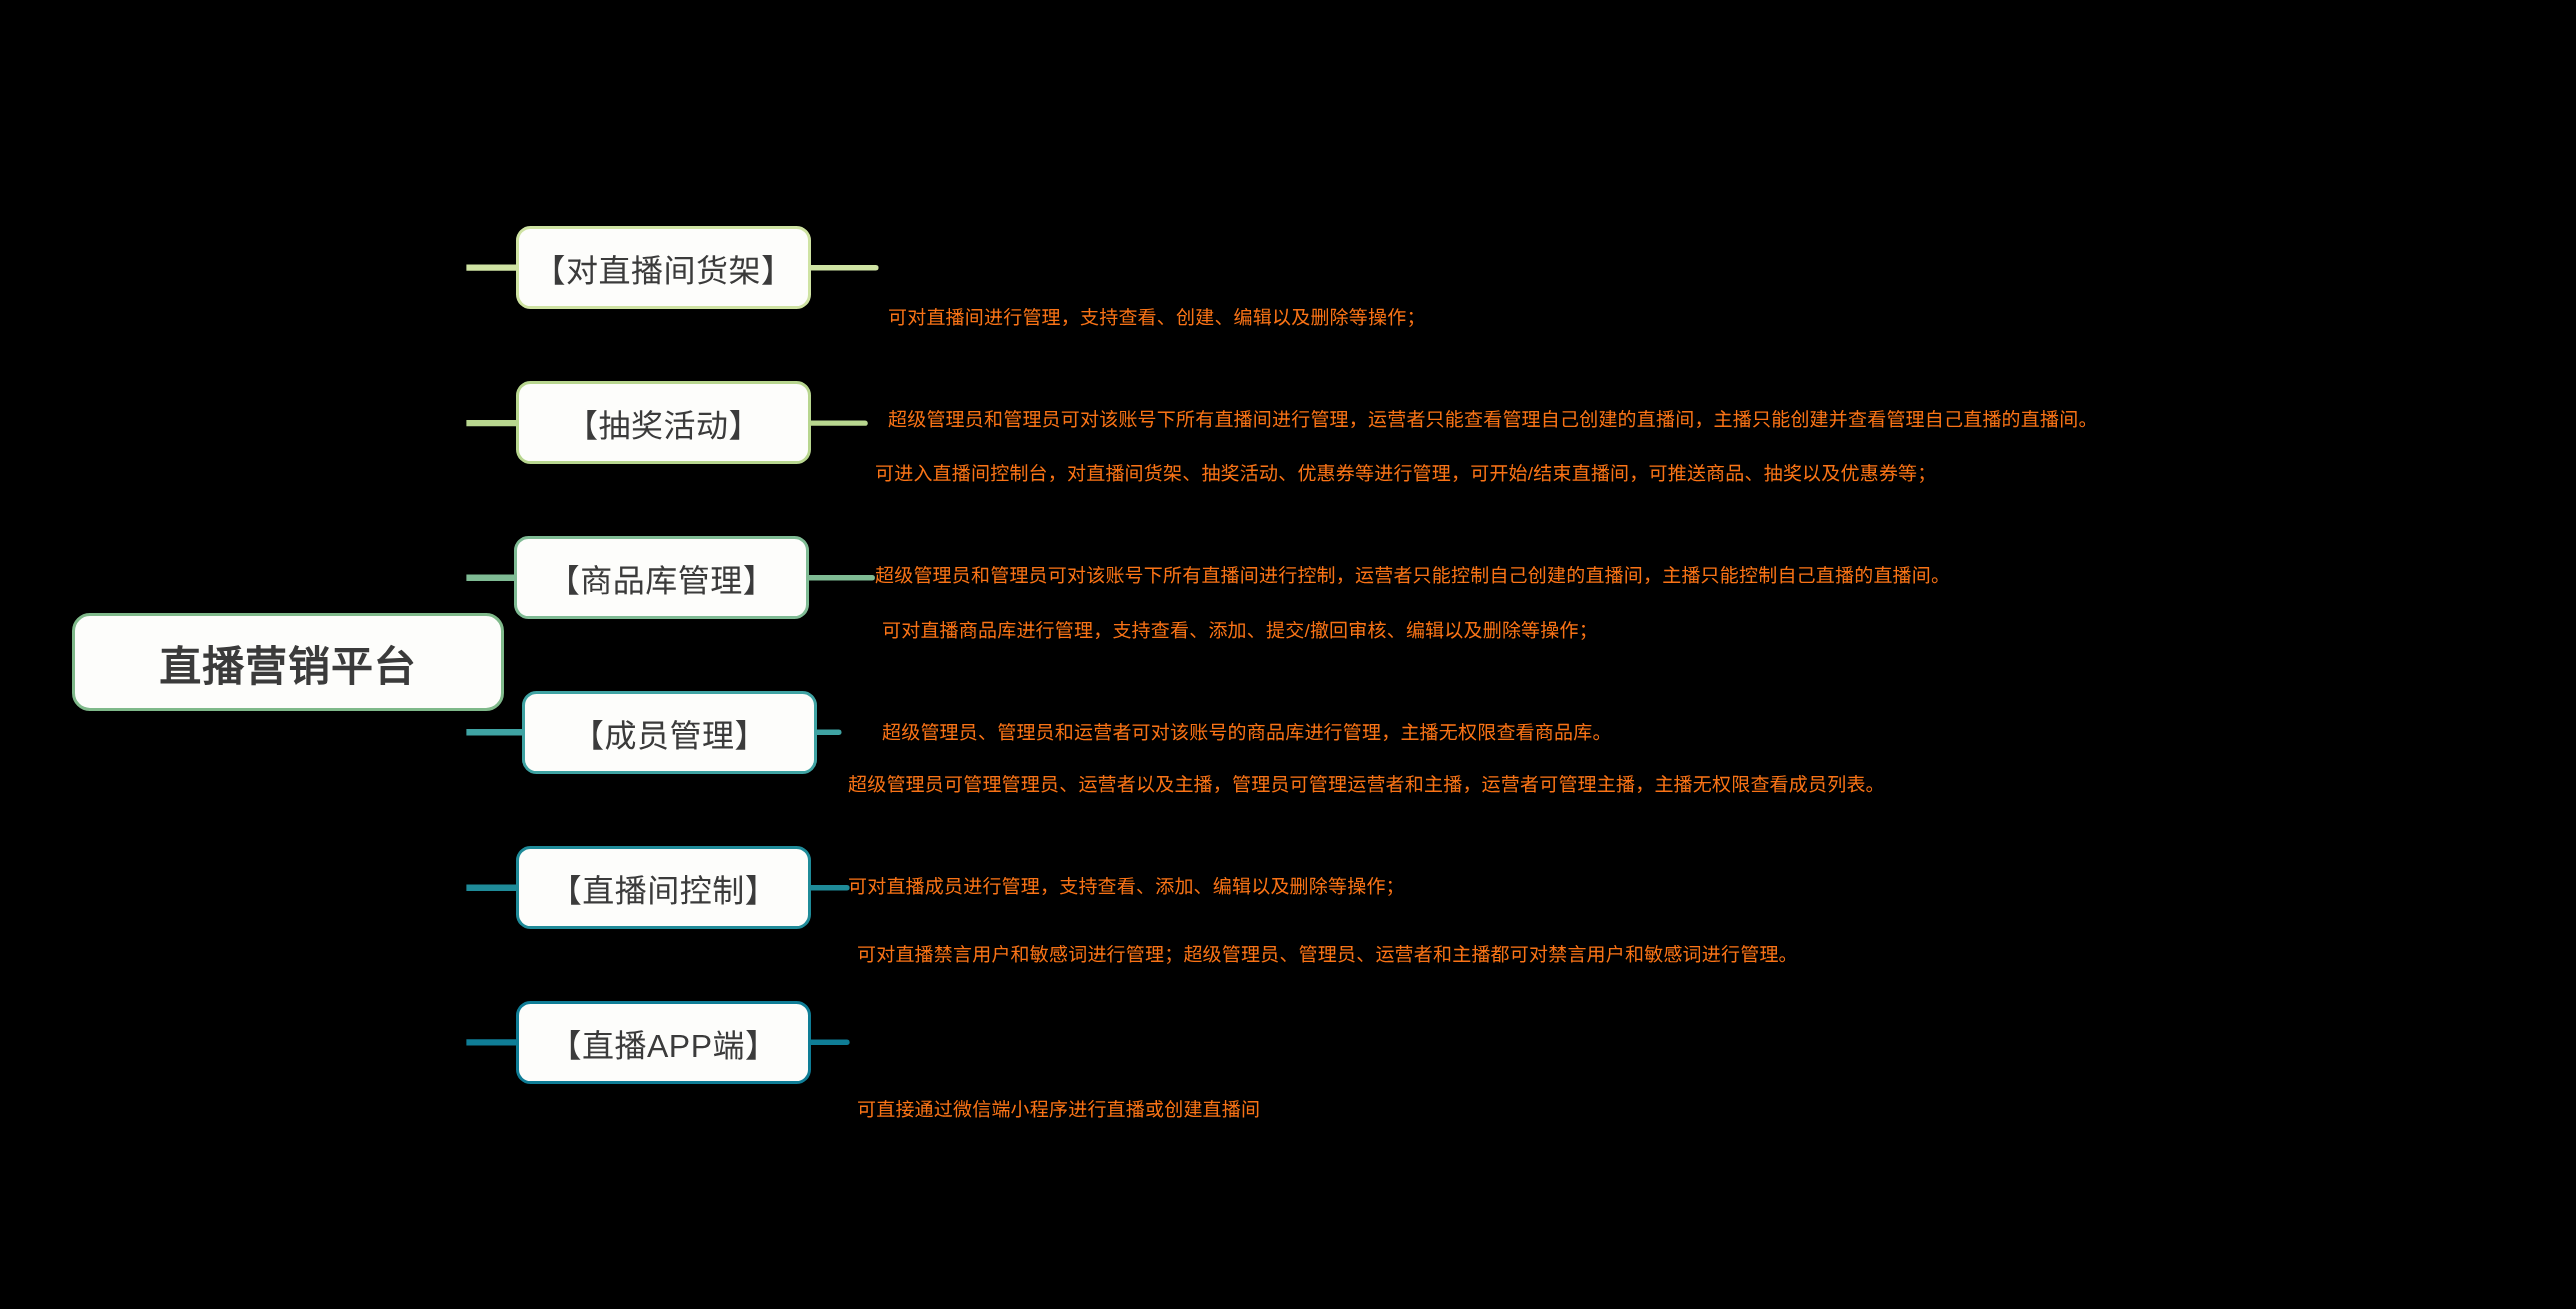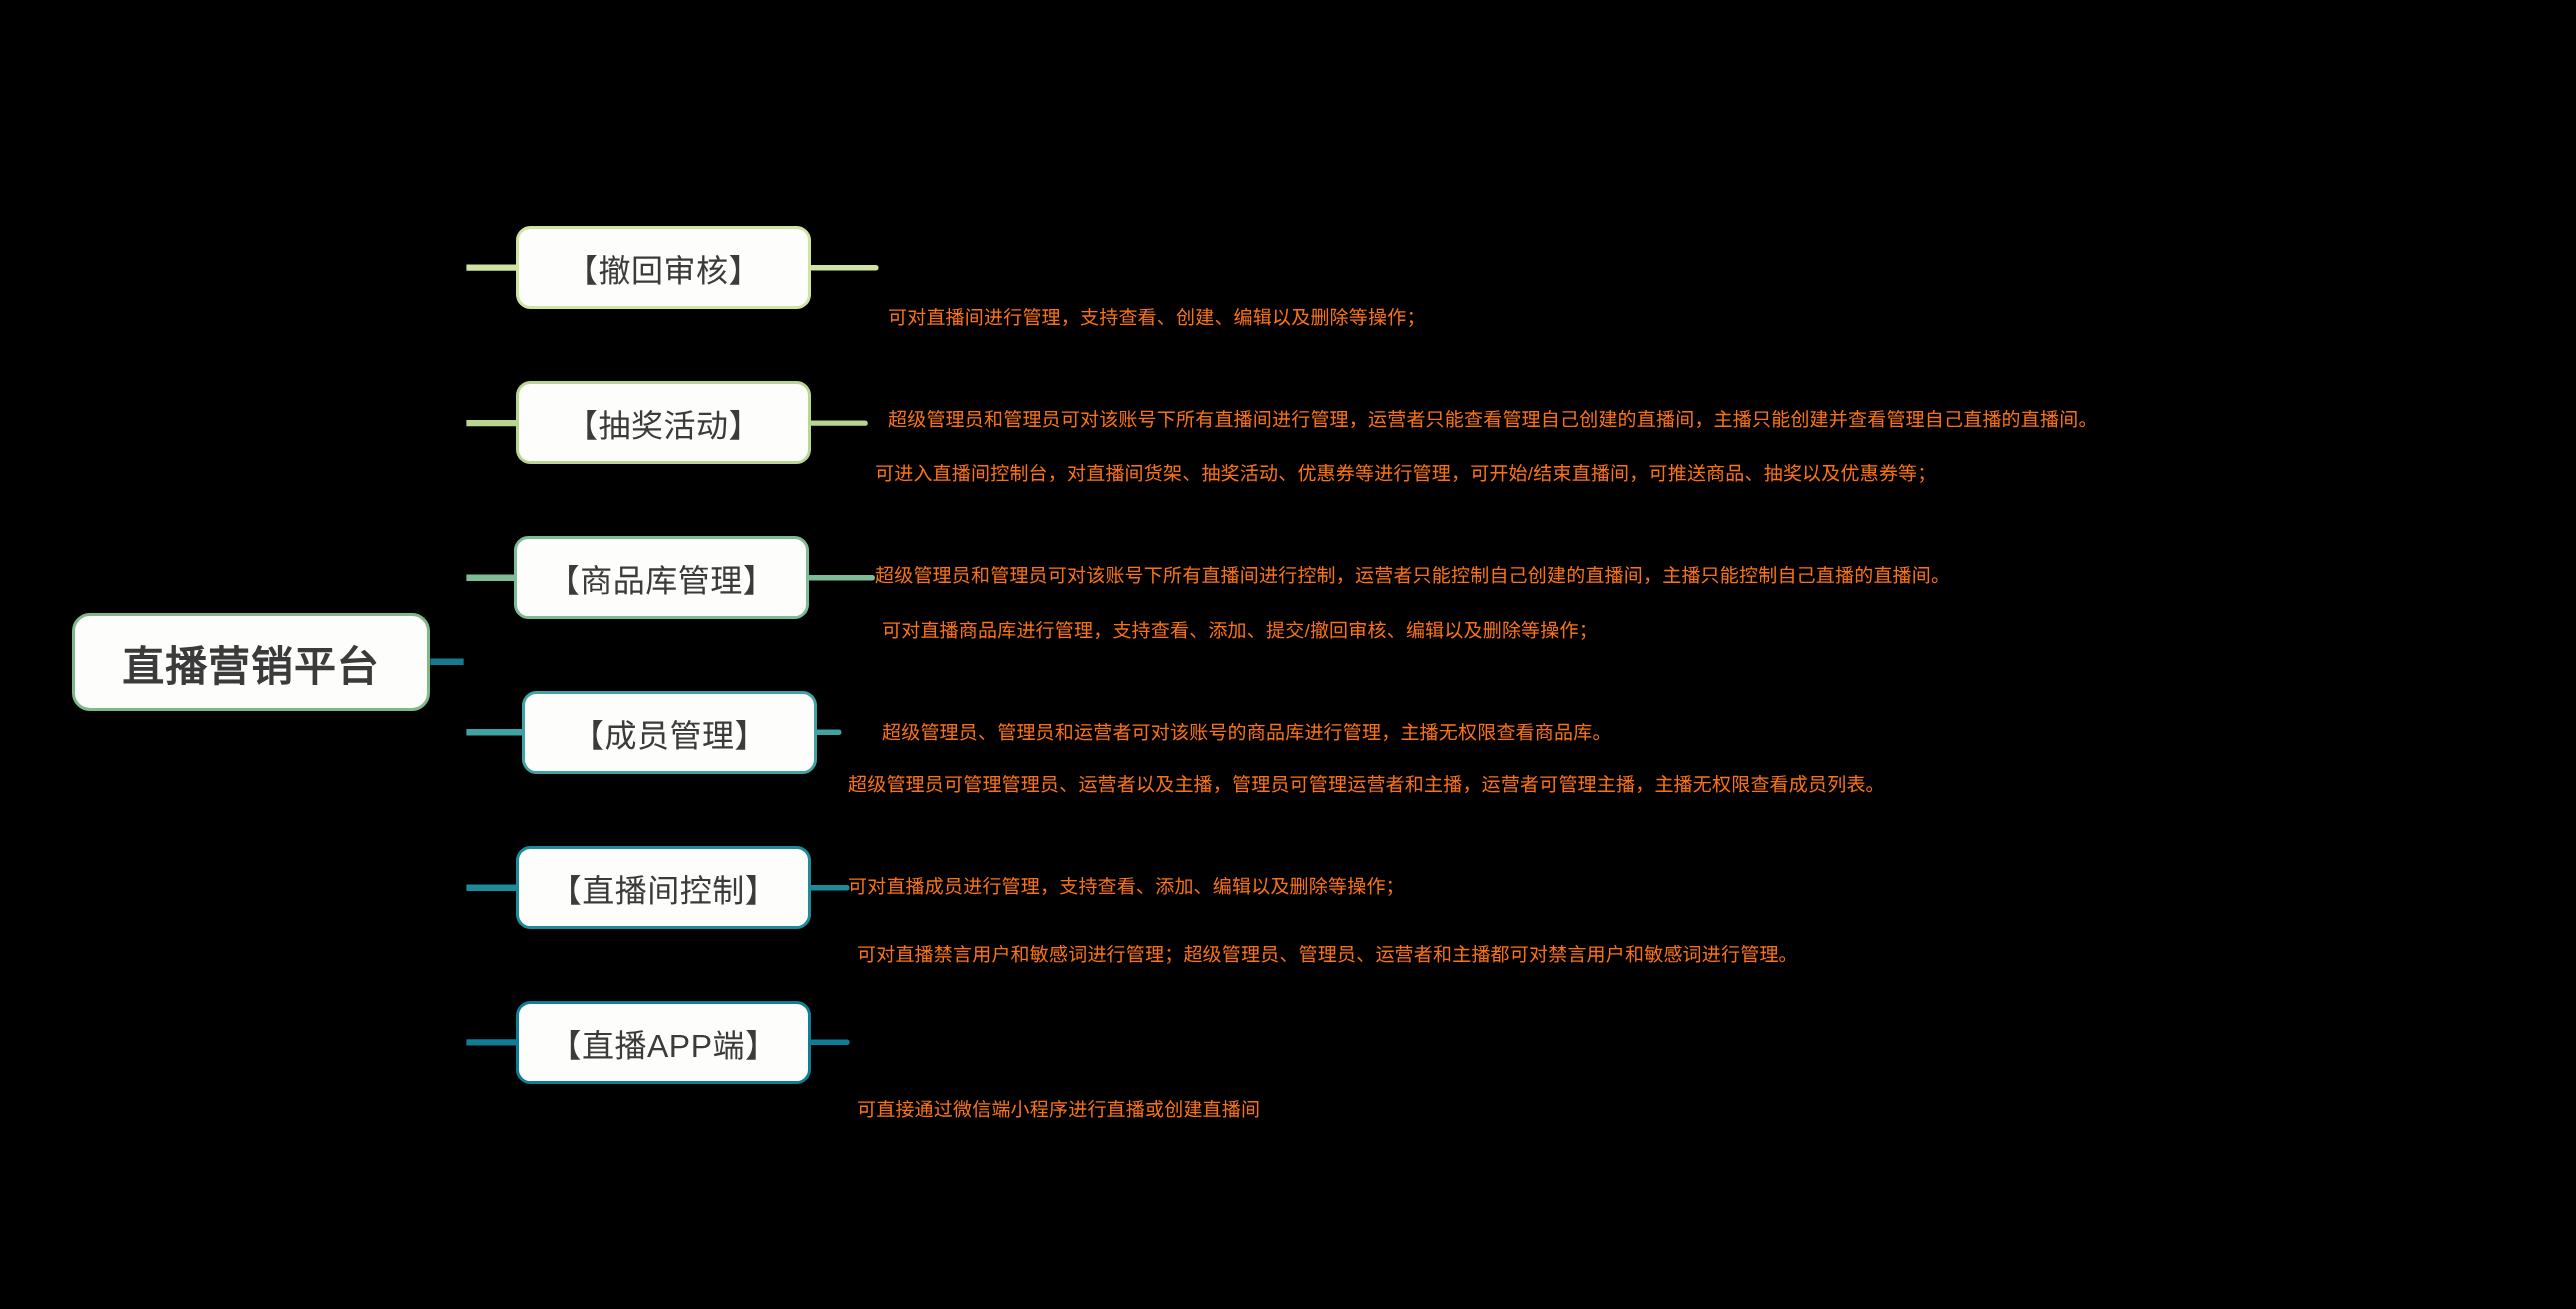--- a/index.html
+++ b/index.html
@@ -43,21 +43,21 @@
     display: flex;
     align-items: center;
     justify-content: center;
     color: #3b3b3b;
     white-space: nowrap;
   }
 
   .node.root {
     left: 72px;
     top: 613px;
-    width: 358px;
+    width: 432px;
     height: 98px;
     border-color: #7fb98a;
     border-width: 3.6px;
     border-radius: 18px;
     font-size: 42px;
     font-weight: 700;
     letter-spacing: 0.9px;
   }
 
   .node.branch {
@@ -131,21 +131,21 @@
     <path d="M 904 810 L 928 810" stroke="#3fa3a3" stroke-width="6" fill="none" stroke-linecap="round"></path>
     <path d="M 897 982 L 937 982" stroke="#1f8b99" stroke-width="6" fill="none" stroke-linecap="round"></path>
     <path d="M 893 1153 L 937 1153" stroke="#0f7d96" stroke-width="6" fill="none" stroke-linecap="round"></path>
   </svg>
 
   <div class="node root">
     <span>直播营销平台</span>
   </div>
 
   <div class="node branch b0">
-    <span>【撤回审核】</span>
+    <span>【对直播间货架】</span>
   </div>
   <div class="node branch b1">
     <span>【抽奖活动】</span>
   </div>
   <div class="node branch b2">
     <span>【商品库管理】</span>
   </div>
   <div class="node branch b3">
     <span>【成员管理】</span>
   </div>

